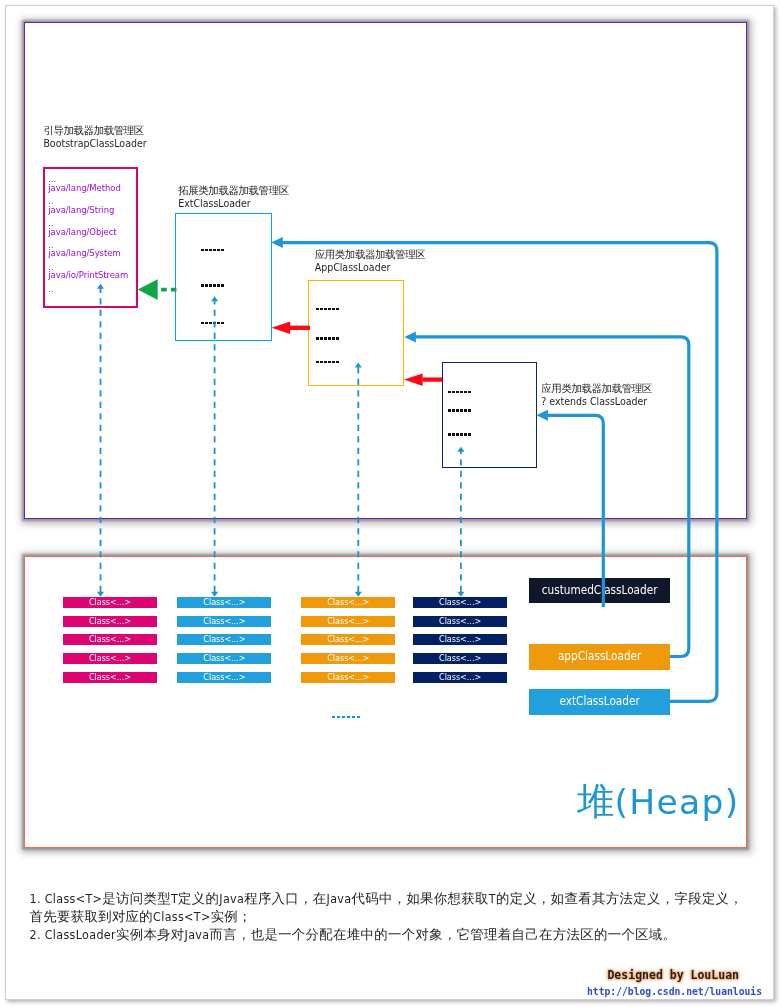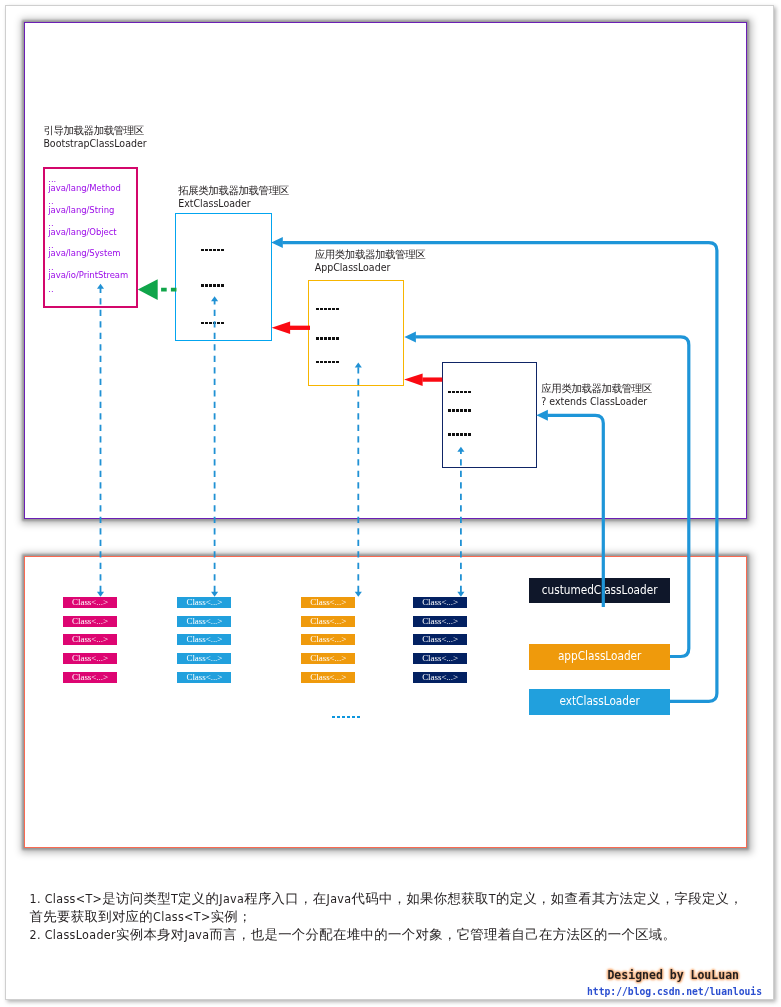--- a/index.html
+++ b/index.html
@@ -47,22 +47,22 @@
   .dashrow i{position:absolute;top:0;width:3px;height:2.6px;background:#111;
      display:block;}
   .dashrow i:nth-child(1){left:0}
   .dashrow i:nth-child(2){left:4px}
   .dashrow i:nth-child(3){left:8px}
   .dashrow i:nth-child(4){left:12px}
   .dashrow i:nth-child(5){left:16px}
   .dashrow i:nth-child(6){left:20px}
 
   
-  .class-bar{position:absolute;height:11px;width:54px;color:#fff;font-size:9px;
-             line-height:11px;text-align:center;white-space:nowrap;letter-spacing:-.05px;font-family:Liberation Serif, serif;}
+  .class-bar{position:absolute;height:11px;width:94px;color:#fff;font-size:9px;
+             line-height:11px;text-align:center;white-space:nowrap;letter-spacing:-.05px;}
   .cb-pink{background:#dd0572;}
   .cb-blue{background:#21a0dd;}
   .cb-orange{background:#ef9a0c;}
   .cb-navy{background:#032162;}
 
   
   .cl-bar{position:absolute;left:529px;width:141.3px;height:25.4px;color:#fff;
           font-size:11.7px;line-height:25.4px;text-align:center;white-space:nowrap;}
   #cl-custom{top:578px;background:#0f172a;}
   #cl-app{top:644.2px;background:#ef9a0c;}
@@ -97,20 +97,21 @@
 </style>
 </head>
 <body>
 
 <div id="page">
   <div id="paper"></div>
 
   <div class="region" id="method-area"></div>
 
   <div class="region" id="heap"></div>
+  <div class="region-title" id="heap-title"><span class="t-cn">堆</span><span class="t-en">(Heap)</span></div>
 
   <div class="loader-label" style="left:43.4px;top:124.3px;">
     <div>引导加载器加载管理区</div>
     <div>BootstrapClassLoader</div>
   </div>
   <div class="loader-label" style="left:178.2px;top:183.5px;">
     <div>拓展类加载器加载管理区</div>
     <div>ExtClassLoader</div>
   </div>
   <div class="loader-label" style="left:314.7px;top:247.5px;">

